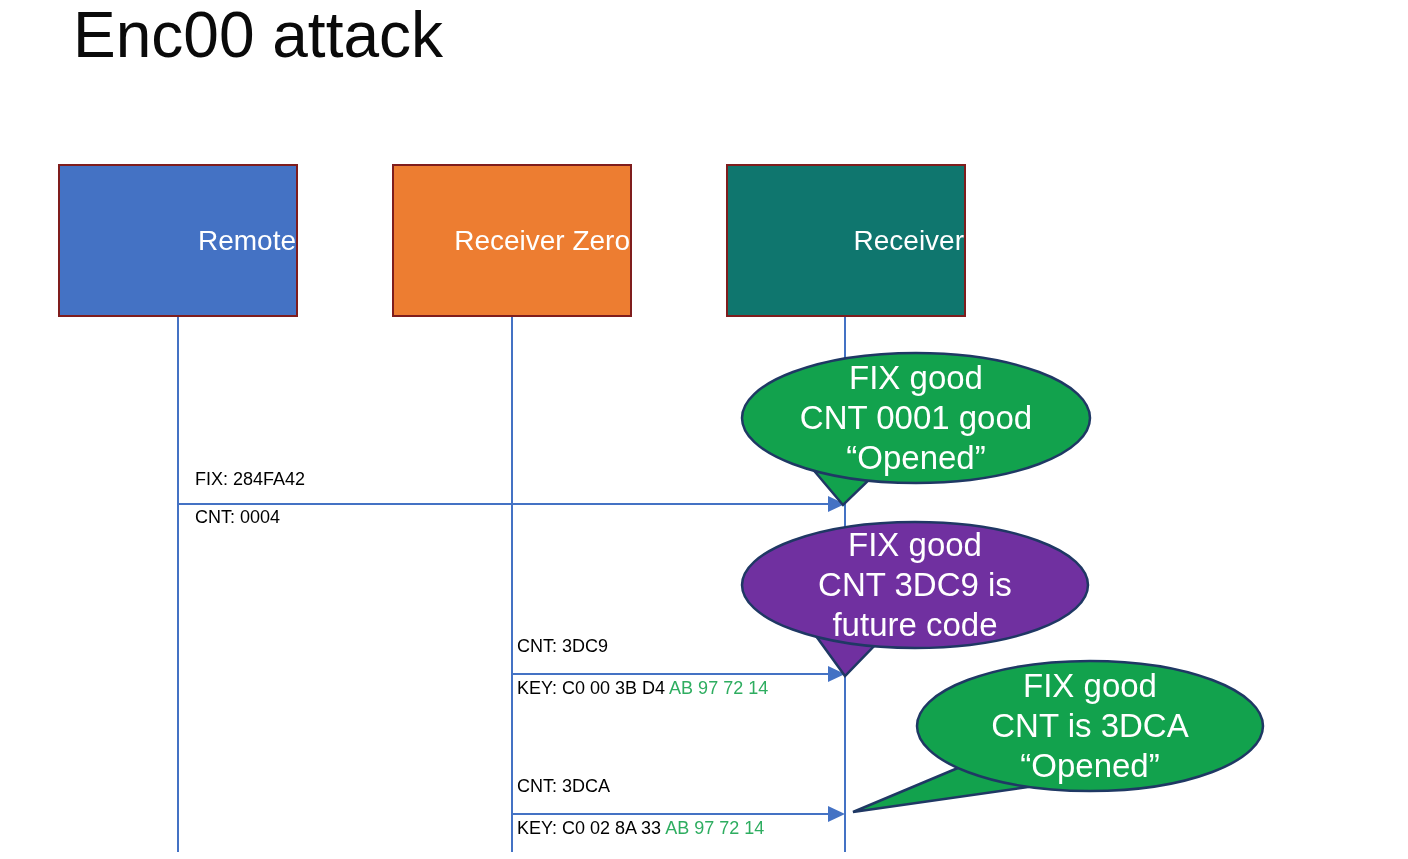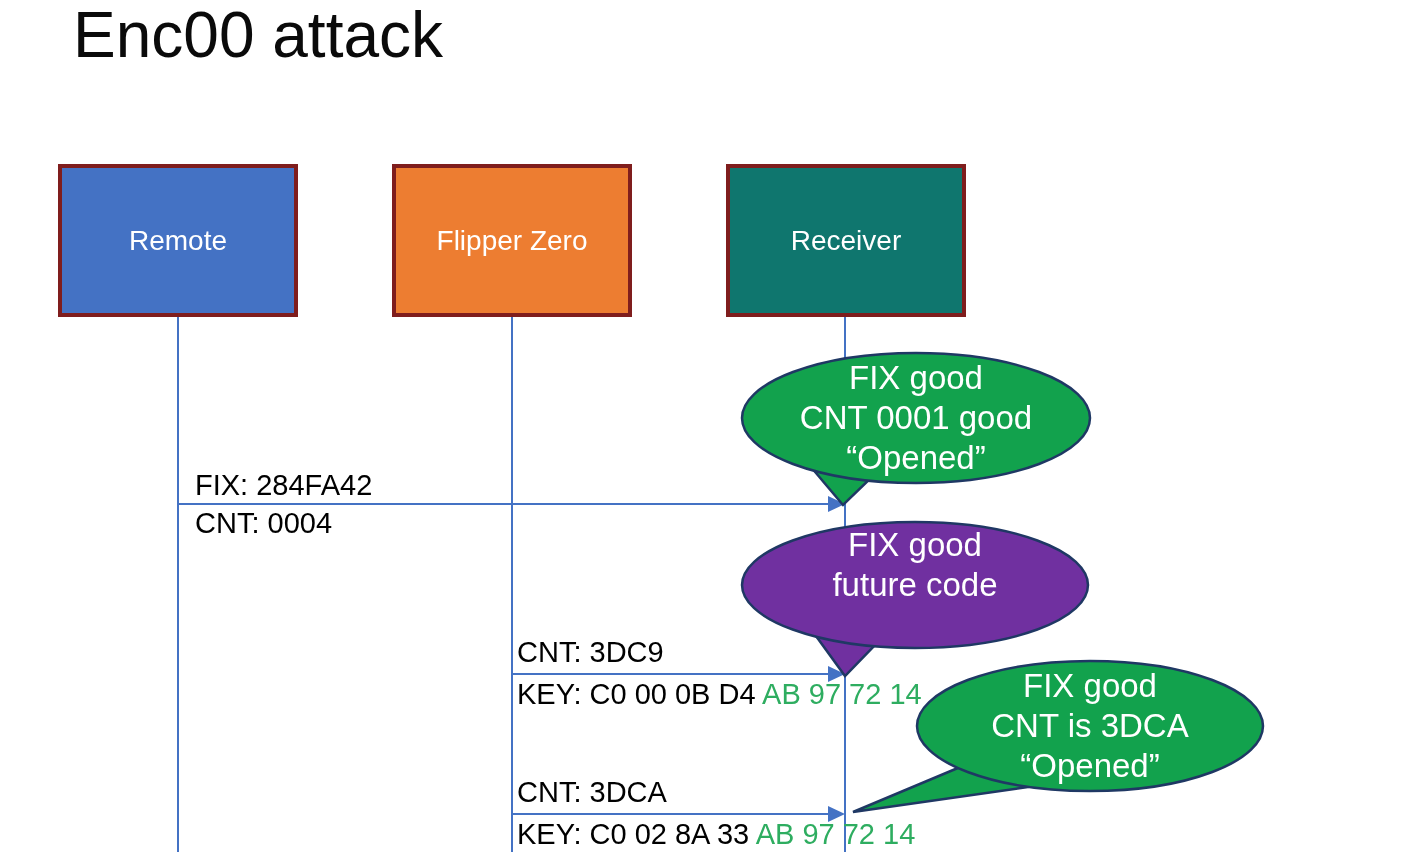--- a/index.html
+++ b/index.html
@@ -19,25 +19,25 @@
     font-weight: 300;
     color: #0a0a0a;
     letter-spacing: 0px;
     white-space: nowrap;
   }
   .actor {
     position: absolute;
     width: 240px;
     height: 153px;
     top: 164px;
-    border: 4px solid #7f1d1d;
+    border: 2px solid #7f1d1d;
     box-sizing: border-box;
     display: flex;
     align-items: center;
-    justify-content: center;
+    justify-content: flex-end;
     color: #ffffff;
     font-size: 28px;
     z-index: 4;
   }
   .actor-remote  { left: 58px;  background: #4472C4; }
   .actor-flipper { left: 392px; background: #ED7D31; }
   .actor-receiver{ left: 726px; background: #0f766e; }
 
   .lifeline {
     position: absolute;
@@ -60,21 +60,21 @@
   .arrowhead {
     position: absolute;
     width: 0; height: 0;
     border-top: 8px solid transparent;
     border-bottom: 8px solid transparent;
     border-left: 17px solid #4472C4;
     z-index: 2;
   }
   .msg-text {
     position: absolute;
-    font-size: 29px;
+    font-size: 18px;
     color: #000000;
     white-space: nowrap;
     z-index: 5;
   }
   .key-red   { color: #FF0000; }
   .key-green-bold { color: #00A14B; font-weight: bold; }
   .key-green { color: #2EAD60; }
 
   .callout-svg { position: absolute; z-index: 6; }
   .callout-text {
@@ -92,40 +92,40 @@
 <body>
 
 <div id="canvas">
 
   <div class="title">Enc00 attack</div>
 
   <div class="actor actor-remote">
     <span>Remote</span>
   </div>
   <div class="actor actor-flipper">
-    <span>Flipper Zero</span>
+    <span>Receiver Zero</span>
   </div>
   <div class="actor actor-receiver">
     <span>Receiver</span>
   </div>
 
   <div class="lifeline lifeline-remote"></div>
   <div class="lifeline lifeline-flipper"></div>
   <div class="lifeline lifeline-receiver"></div>
 
   <div class="msg-line" style="left:178px; top:503px; width:651px;"></div>
   <div class="arrowhead" style="left:828px; top:496px;"></div>
   <div class="msg-text" style="left:195px; top:469px;">FIX: 284FA42</div>
   <div class="msg-text" style="left:195px; top:507px;">CNT: 0004</div>
 
   <div class="msg-line" style="left:512px; top:673px; width:317px;"></div>
   <div class="arrowhead" style="left:828px; top:666px;"></div>
   <div class="msg-text" style="left:517px; top:636px;">CNT: 3DC9</div>
   <div class="msg-text" style="left:517px; top:678px;">
-    <span>KEY: </span><span>C0 00 0B D4 </span><span class="key-green">AB 97 72 14</span>
+    <span>KEY: </span><span>C0 00 3B D4 </span><span class="key-green">AB 97 72 14</span>
   </div>
 
   <div class="msg-line" style="left:512px; top:813px; width:317px;"></div>
   <div class="arrowhead" style="left:828px; top:806px;"></div>
   <div class="msg-text" style="left:517px; top:776px;">CNT: 3DCA</div>
   <div class="msg-text" style="left:517px; top:818px;">
     <span>KEY: </span><span>C0 02 8A 33 </span><span class="key-green">AB 97 72 14</span>
   </div>
 
   <svg class="callout-svg" style="left:705px; top:345px;" width="400" height="170">
@@ -137,20 +137,21 @@
     <div>CNT 0001 good</div>
     <div>“Opened”</div>
   </div>
 
   <svg class="callout-svg" style="left:705px; top:515px;" width="400" height="170">
     <polygon points="103,110 140,161 170,130" stroke="#1F3864" stroke-width="2.5" fill="#7030A0"></polygon>
     <ellipse cx="210" cy="70" rx="173" ry="63" stroke="#1F3864" stroke-width="2.5" fill="#7030A0"></ellipse>
   </svg>
   <div class="callout-text" style="left:765px; top:525px;">
     <div>FIX good</div>
+    <div>CNT 3DC9 is</div>
     <div>future code</div>
   </div>
 
   <svg class="callout-svg" style="left:830px; top:655px;" width="440" height="165">
     <polygon points="135,110 23,157 205,131" stroke="#1F3864" stroke-width="2.5" fill="#12A24D"></polygon>
     <ellipse cx="260" cy="71" rx="173" ry="65" stroke="#1F3864" stroke-width="2.5" fill="#12A24D"></ellipse>
   </svg>
   <div class="callout-text" style="left:940px; top:666px;">
     <div>FIX good</div>
     <div>CNT is 3DCA</div>

